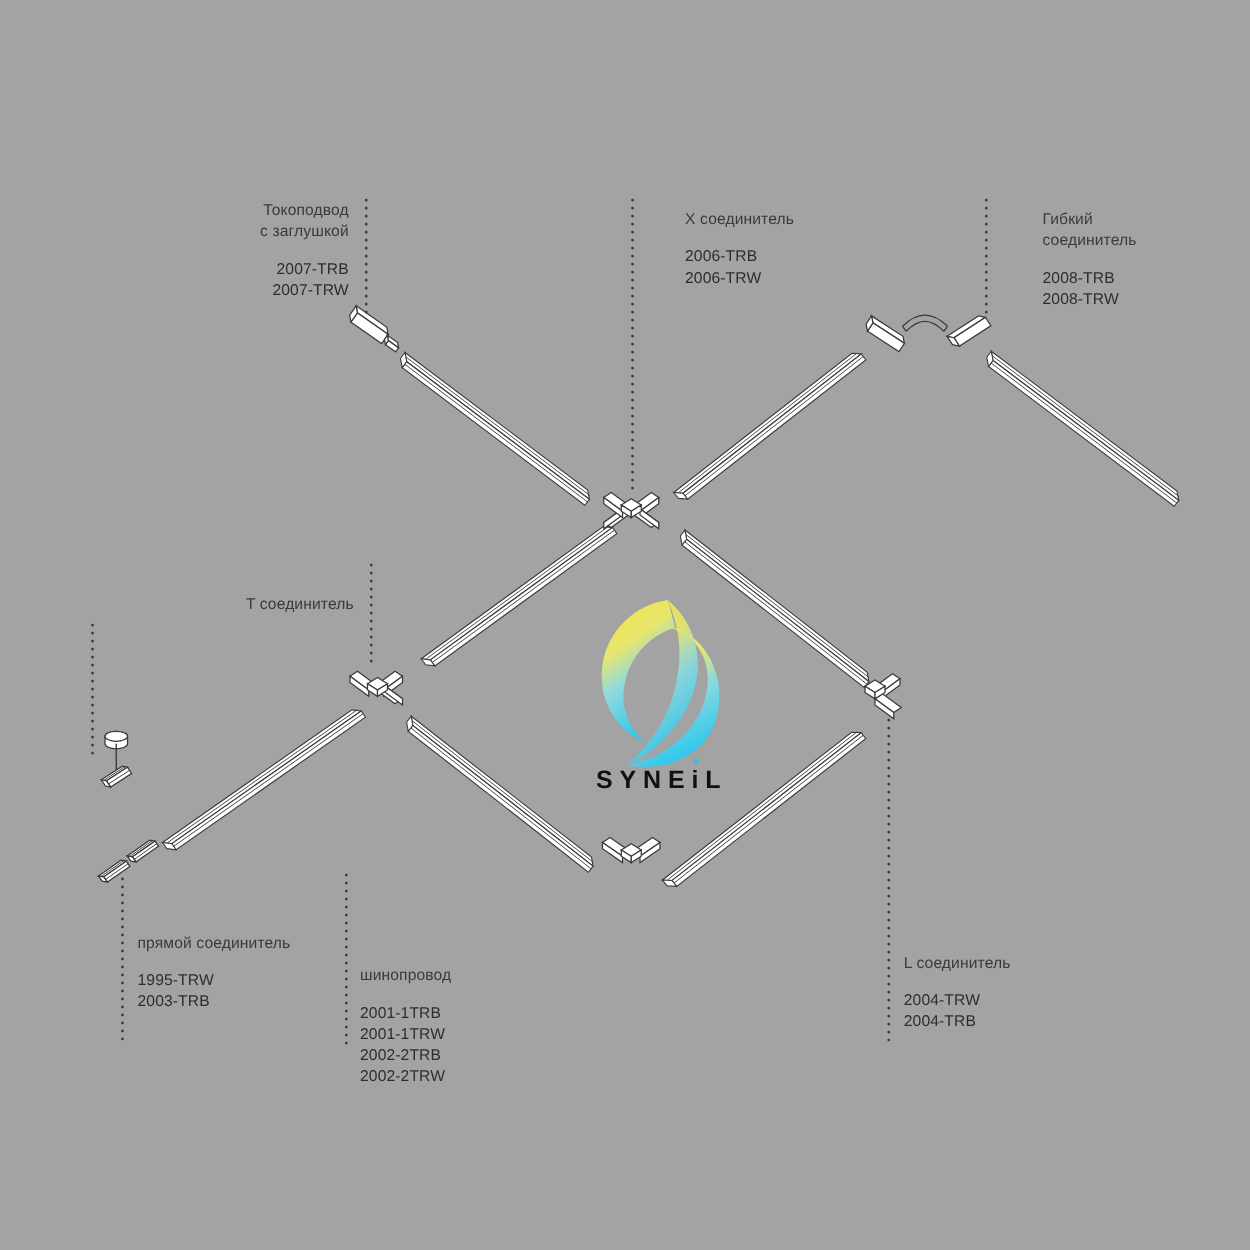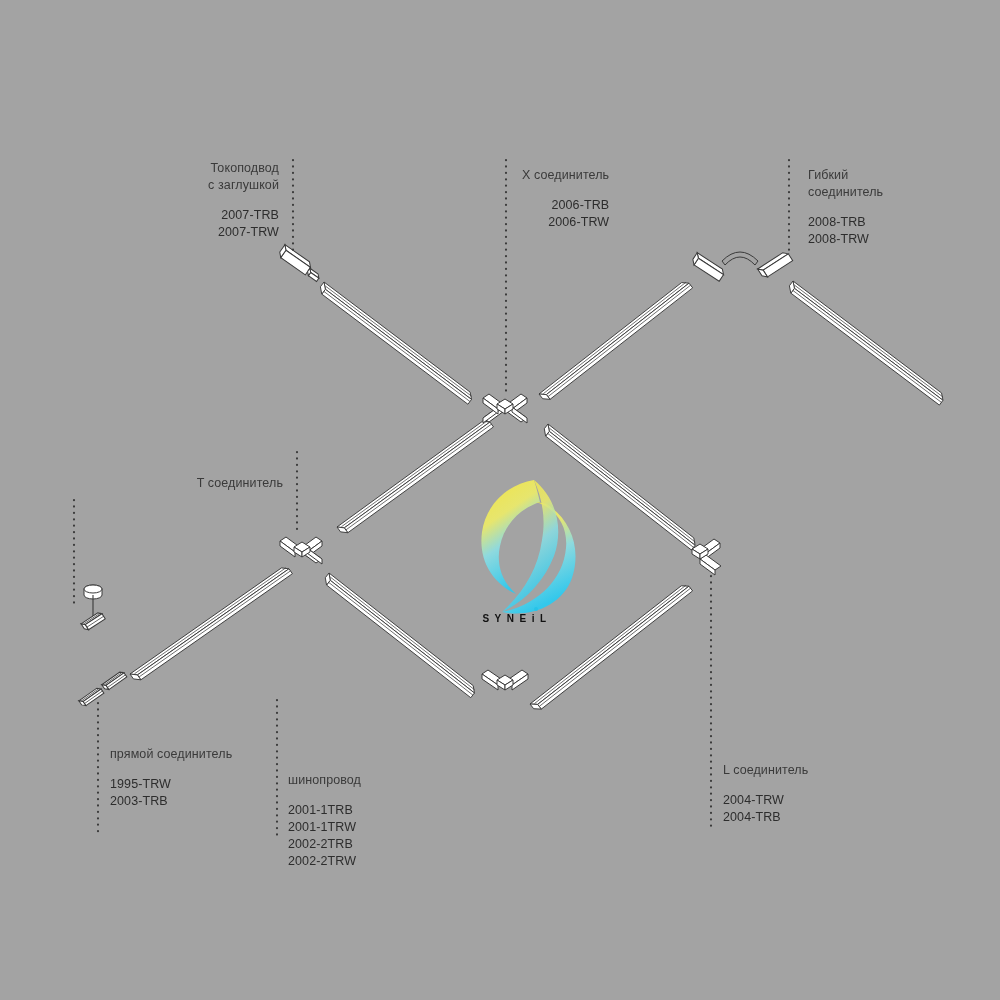--- a/index.html
+++ b/index.html
@@ -63,22 +63,22 @@
     left: 452px;
     top: 470px;
     width: 130px;
     height: 175px;
   }
   .logo-text {
     position: absolute;
     left: 0;
     top: 143px;
     width: 130px;
-    text-align: center;
-    font-size: 10px;
+    text-align: right;
+    font-size: 20px;
     font-weight: 700;
     letter-spacing: 5.5px;
     color: #111111;
   }
   .logo-text .dot-i {
     position: relative;
     display: inline-block;
   }
   .logo-text .dot-i::after {
     content: "";
@@ -315,29 +315,29 @@
 
   <div class="callout align-right" style="left:104px; top:160px; width:175px;">
     <span class="title">Токоподвод</span>
     <span class="title">с заглушкой</span>
     <span class="codes">
       <span>2007-TRB</span>
       <span>2007-TRW</span>
     </span>
   </div>
 
-  <div class="callout align-left" style="left:522px; top:167px;text-align:right;">
+  <div class="callout align-left" style="left:548px; top:167px;">
     <span class="title">X соединитель</span>
     <span class="codes">
       <span>2006-TRB</span>
       <span>2006-TRW</span>
     </span>
   </div>
 
-  <div class="callout align-left" style="left:808px; top:167px;">
+  <div class="callout align-left" style="left:834px; top:167px;">
     <span class="title">Гибкий</span>
     <span class="title">соединитель</span>
     <span class="codes">
       <span>2008-TRB</span>
       <span>2008-TRW</span>
     </span>
   </div>
 
   <div class="callout align-right" style="left:118px; top:475px; width:165px;">
     <span class="title">T соединитель</span>

